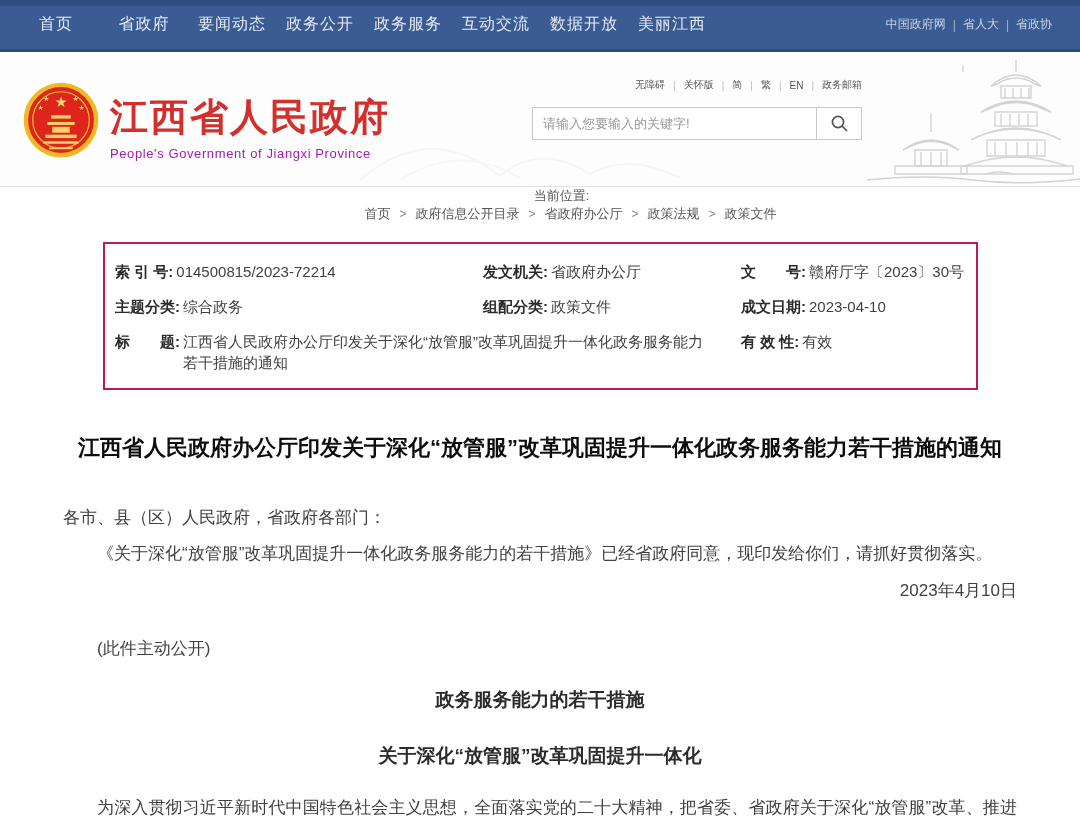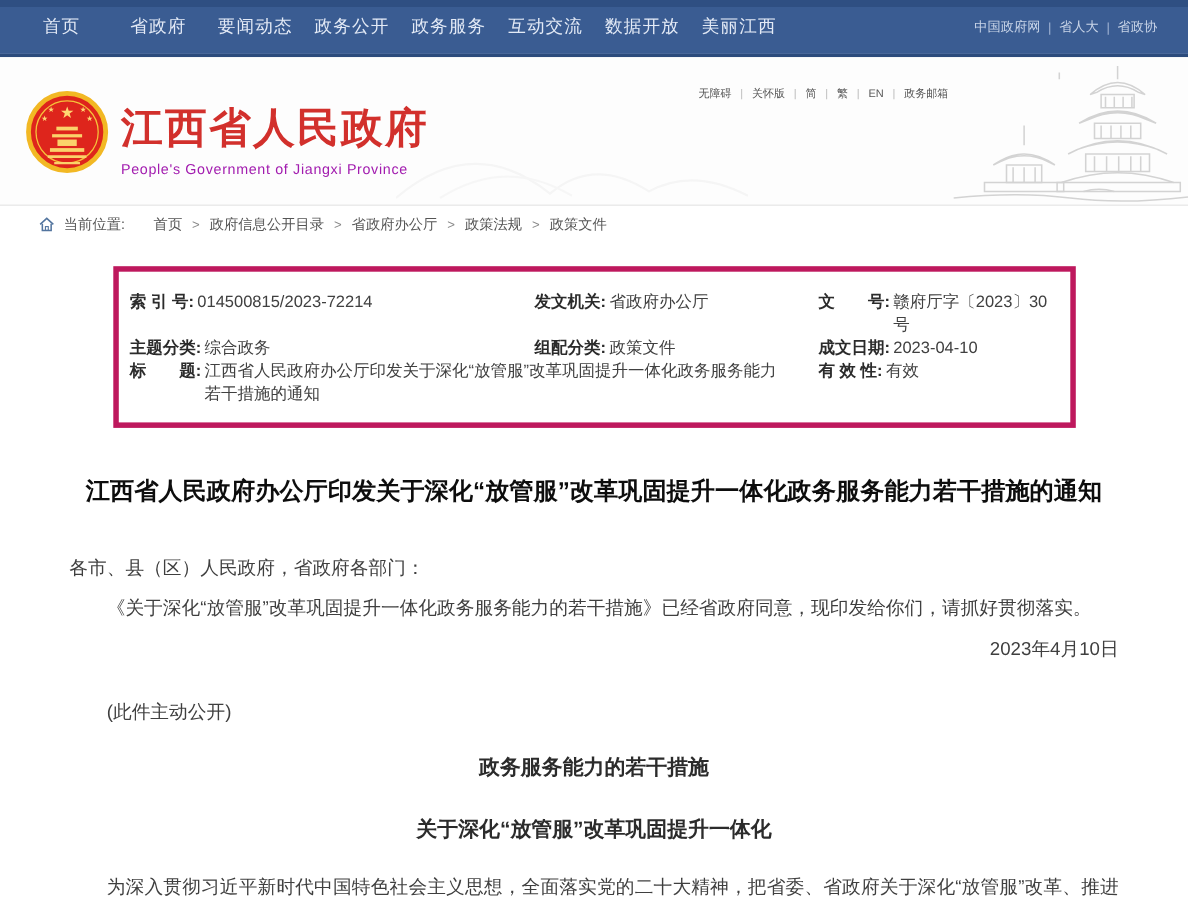--- a/index.html
+++ b/index.html
@@ -35,32 +35,32 @@
   .quick-links { list-style:none; display:flex; justify-content:flex-end; font-size:10px; color:#555; }
   .quick-links li { display:flex; align-items:center; }
   .quick-links li + li::before { content:"|"; color:#bbb; margin:0 8px; }
   .quick-links a { color:#555; text-decoration:none; }
   .search-bar { margin-top:15px; height:33px; border:1px solid #c9c9c9; background:#fff; display:flex; }
   .search-bar input { flex:1; border:none; outline:none; font-size:13px; padding:0 10px; color:#333; background:transparent; }
   .search-bar input::placeholder { color:#999; }
   .search-btn { width:45px; border:none; border-left:1px solid #c9c9c9; background:#fff; cursor:pointer; display:flex; align-items:center; justify-content:center; }
 
   
-  .breadcrumb { height:34px; display:flex; align-items:center; padding-left:35px; font-size:13px; color:#555; background:#fff; }
+  .breadcrumb { height:34px; display:flex; align-items:center; padding-left:35px; font-size:13px; color:#555; background:#fff;flex-direction:column; }
   .breadcrumb .bc-label { margin-left:8px; }
   .breadcrumb ul { list-style:none; display:flex; margin-left:26px; }
   .breadcrumb ul li { display:flex; align-items:center; }
   .breadcrumb ul li + li::before { content:">"; color:#888; margin:0 9px; font-size:12px; }
   .breadcrumb a { color:#555; text-decoration:none; }
 
   
   .doc-table {
-    margin:21px 102px 0 103px; border:5px solid #be185d;
+    margin:21px 102px 0 103px; border:2px solid #be185d;
     padding:17px 10px 15px 10px;
-    display:grid; grid-template-columns:368px 258px 1fr; row-gap:0;
+    display:grid; grid-template-columns:368px 258px 1fr; row-gap:14px;
     font-size:15px; color:#404040;
   }
   .doc-table .cell { display:flex; line-height:21px; }
   .doc-table .lbl { font-weight:bold; color:#2b2b2b; white-space:nowrap; margin-right:3px; }
   .doc-table .span2 { grid-column:1 / 3; padding-right:30px; }
 
   
   .doc-title { margin:36px 70px 0; font-size:22px; line-height:44px; text-align:center; color:#0d0d0d; font-weight:bold; }
   .body-text { margin:0 63px; font-size:17px; line-height:30px; color:#3f3f3f; }
   .salutation { margin-top:33px; }
@@ -184,20 +184,29 @@
         <li>
             <a href="#">繁</a>
           </li>
         <li>
             <a href="#">EN</a>
           </li>
         <li>
             <a href="#">政务邮箱</a>
           </li>
       </ul>
+      <div class="search-bar">
+        <input type="text" placeholder="请输入您要输入的关键字!" style="">
+        <button class="search-btn">
+          <svg width="19" height="19" viewBox="0 0 19 19">
+            <circle cx="8" cy="8" r="5.6" fill="none" stroke="#555" stroke-width="1.7"></circle>
+            <line x1="12.2" y1="12.2" x2="17" y2="17" stroke="#555" stroke-width="1.7"></line>
+          </svg>
+        </button>
+      </div>
     </div>
   </header>
 
   <div class="breadcrumb">
     <svg width="15" height="14" viewBox="0 0 15 14">
       <path d="M1.5 7 L7.5 1.5 L13.5 7" fill="none" stroke="#53759f" stroke-width="1.4"></path>
       <path d="M3.5 6.5 V12.5 H11.5 V6.5" fill="none" stroke="#53759f" stroke-width="1.4"></path>
       <rect x="6.3" y="9" width="2.6" height="3.5" fill="none" stroke="#53759f" stroke-width="1"></rect>
     </svg>
     <span class="bc-label">当前位置:</span>

